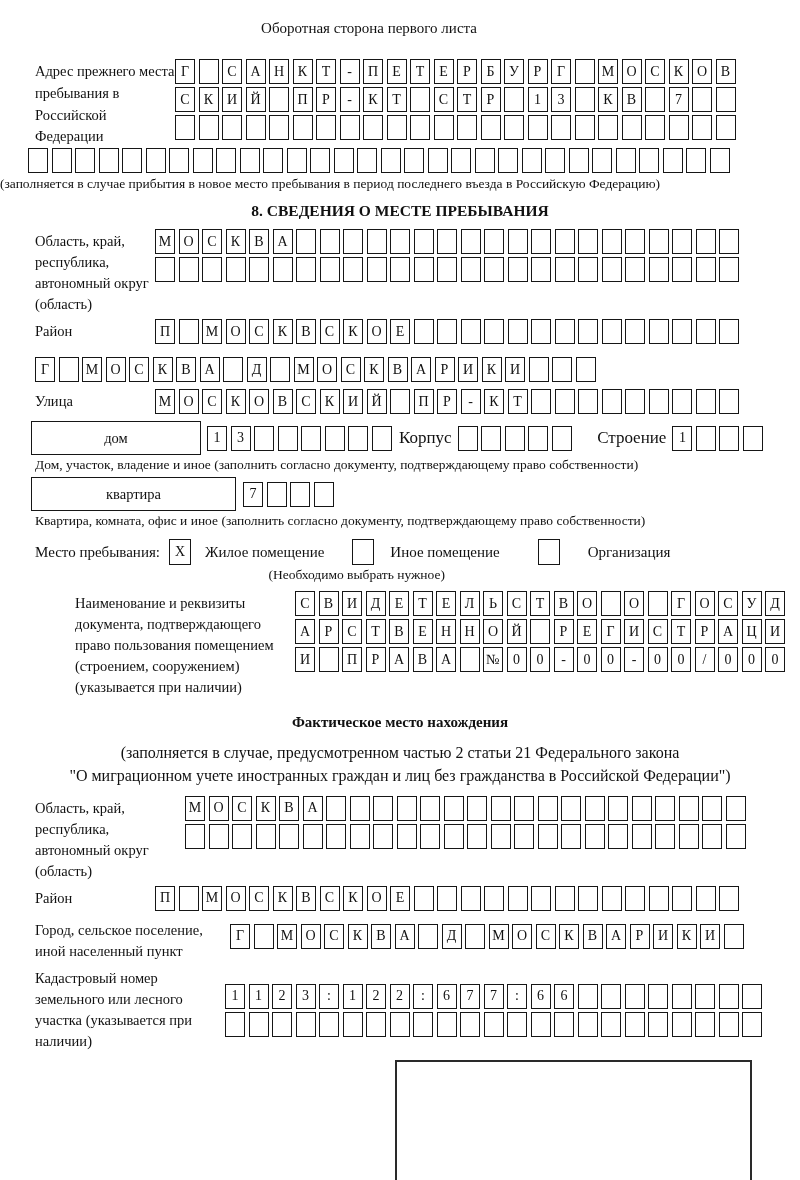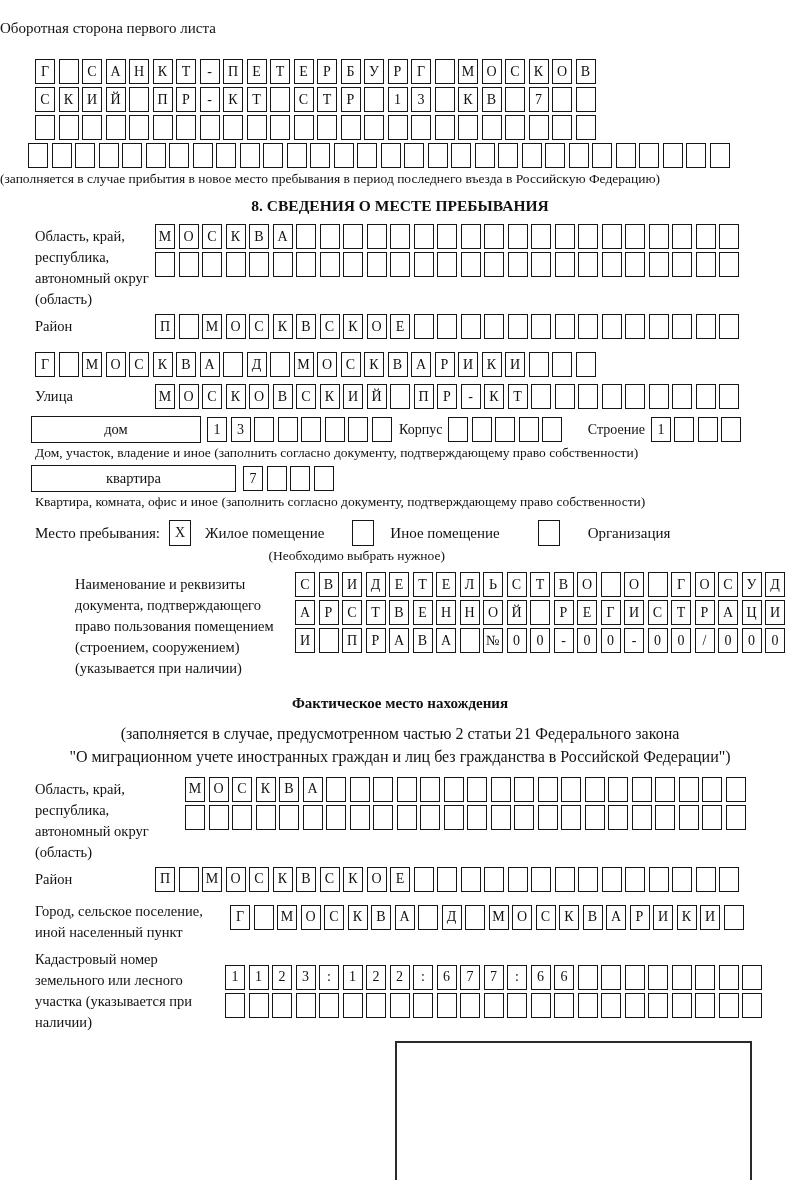--- a/index.html
+++ b/index.html
@@ -1,18 +1,18 @@
 <!DOCTYPE html>
 <html><head>
 <meta charset="utf-8">
 <style>
   html,body{margin:0;padding:0;background:#fff;}
   body{width:800px;height:1180px;color:#111;font-family:"Liberation Serif","DejaVu Serif",serif;overflow:hidden;}
   .page{position:relative;width:800px;height:1180px;}
-  .header-note{text-align:left;padding:20px 62px 0 0;font-size:15px;}
+  .header-note{text-align:center;padding:20px 62px 0 0;font-size:15px;}
   
   .cells-row{display:flex;margin-bottom:3px;}
   .cell{box-sizing:border-box;flex:none;width:20px;height:25px;margin-right:3.5px;
         border:1.7px solid #161616;display:inline-flex;align-items:center;justify-content:center;
         font-size:14px;line-height:1;}
   
   .prev-block{display:flex;margin:22px 0 0 35px;}
   .prev-label{width:140px;font-size:14.5px;line-height:1.5;padding-top:2px;}
   .full-row{margin-left:28px;}
   .caption{font-size:13.5px;}
@@ -22,25 +22,25 @@
   .label{font-size:14.5px;line-height:1.45;padding-top:2px;}
   .w120{width:120px;flex:none;}
   .w145{width:145px;flex:none;}
   .w150{width:150px;flex:none;}
   .w195{width:195px;flex:none;}
   .w190{width:190px;flex:none;}
   .w220{width:220px;flex:none;padding-right:8px;box-sizing:border-box;margin-left:40px;}
   .rows{display:flex;flex-direction:column;}
   
   .house-row{display:flex;align-items:center;margin:4px 0 2px 31px;}
-  .wide-box{box-sizing:border-box;border:1.8px solid #161616;height:27px;display:flex;
+  .wide-box{box-sizing:border-box;border:1.8px solid #161616;height:34px;display:flex;
             align-items:center;justify-content:center;font-size:14.5px;flex:none;text-align:center;}
   .dom-box{width:170px;margin-right:6px;}
   .kv-box{width:205px;margin-right:7px;}
-  .inline-lb{font-size:14px;margin:0 6px 0 4px;flex:none;}
+  .inline-lb{font-size:17px;margin:0 6px 0 4px;flex:none;}
   .ml25{margin-left:22px;}
   .left-caption{margin:2px 0 4px 35px;}
   
   .stay-row{display:flex;align-items:center;margin:10px 0 2px 35px;font-size:15px;}
   .checkbox{box-sizing:border-box;flex:none;width:22px;height:26px;border:1.7px solid #161616;
             display:inline-flex;align-items:center;justify-content:center;font-size:14px;}
   .stay-note{margin:2px 0 8px 235px;width:210px;text-align:right;font-size:13.5px;}
   
   .sub-title{text-align:center;font-weight:bold;font-size:15px;margin:16px 0 10px 0;}
   .law-line{text-align:center;font-size:16px;line-height:1.45;}
@@ -49,20 +49,21 @@
   .mt6{margin-top:6px;}
 </style>
 </head>
 <body>
 
 <div class="page">
 
   <div class="header-note">Оборотная сторона первого листа</div>
 
   <div class="prev-block">
+    <div class="prev-label">Адрес прежнего места пребывания в Российской Федерации</div>
     <div class="rows">
       <div class="cells-row">
           <span class="cell">Г</span>
           <span class="cell"></span>
           <span class="cell">С</span>
           <span class="cell">А</span>
           <span class="cell">Н</span>
           <span class="cell">К</span>
           <span class="cell">Т</span>
           <span class="cell">-</span>

